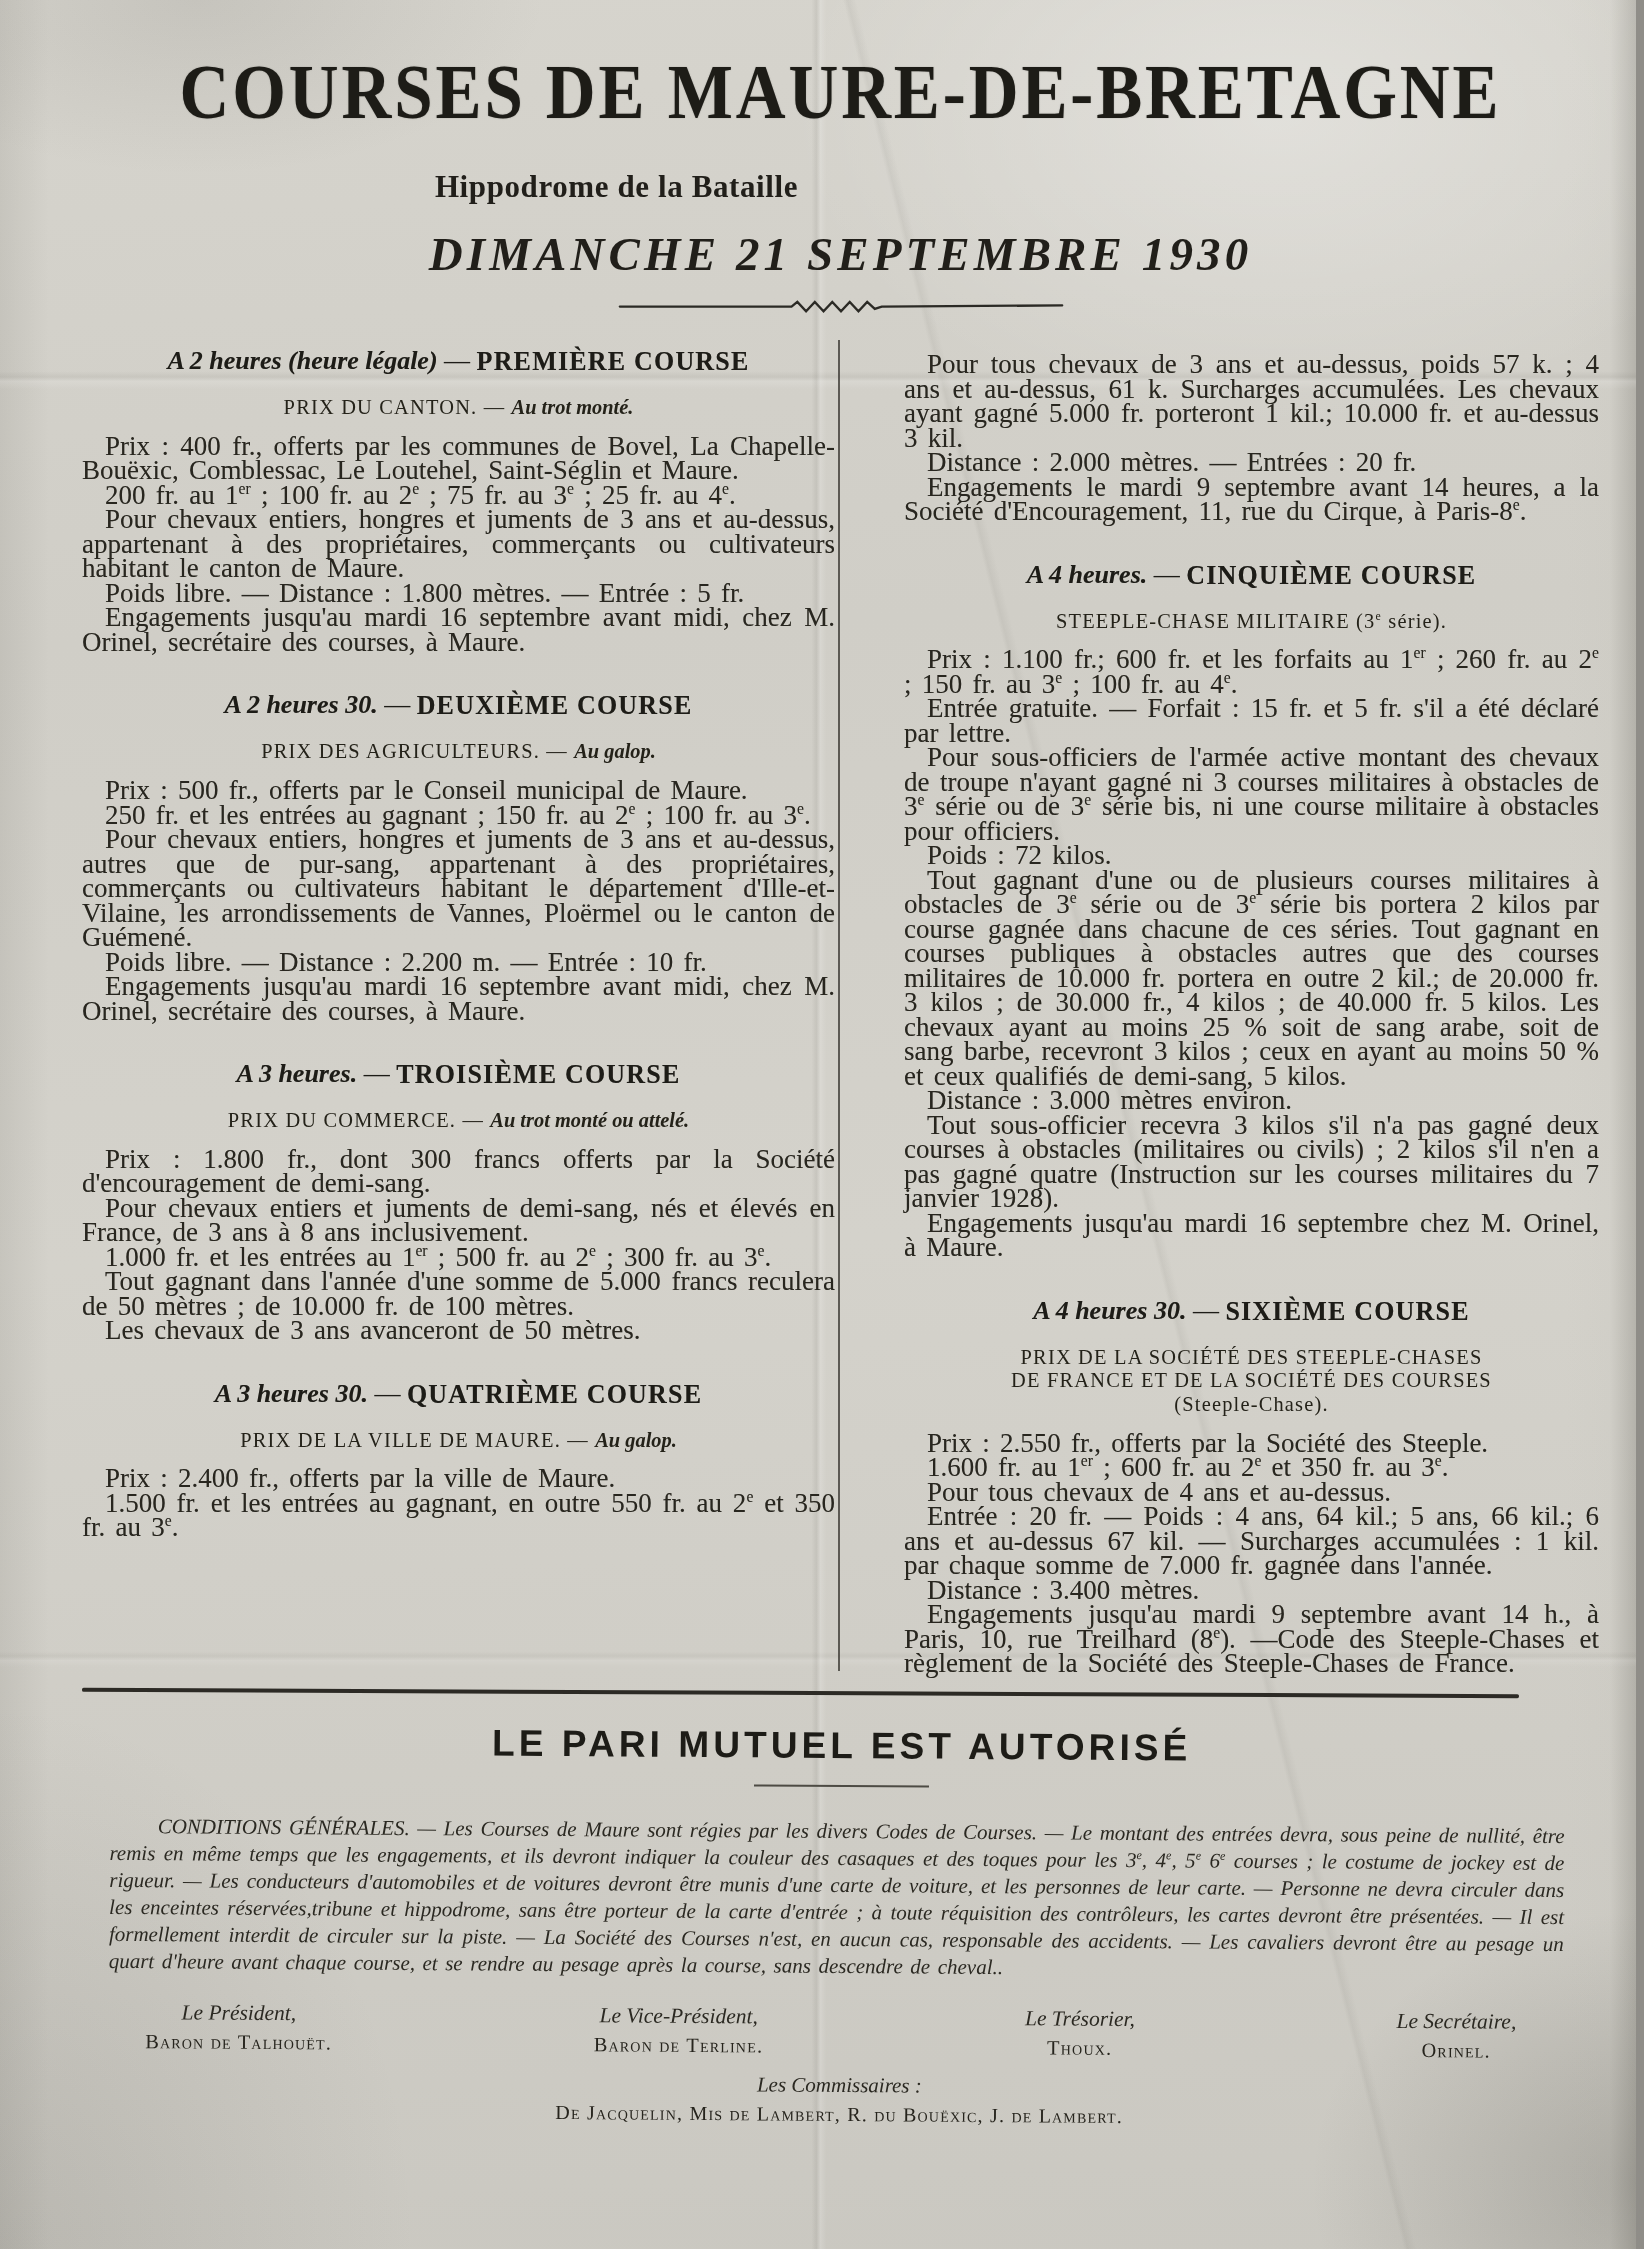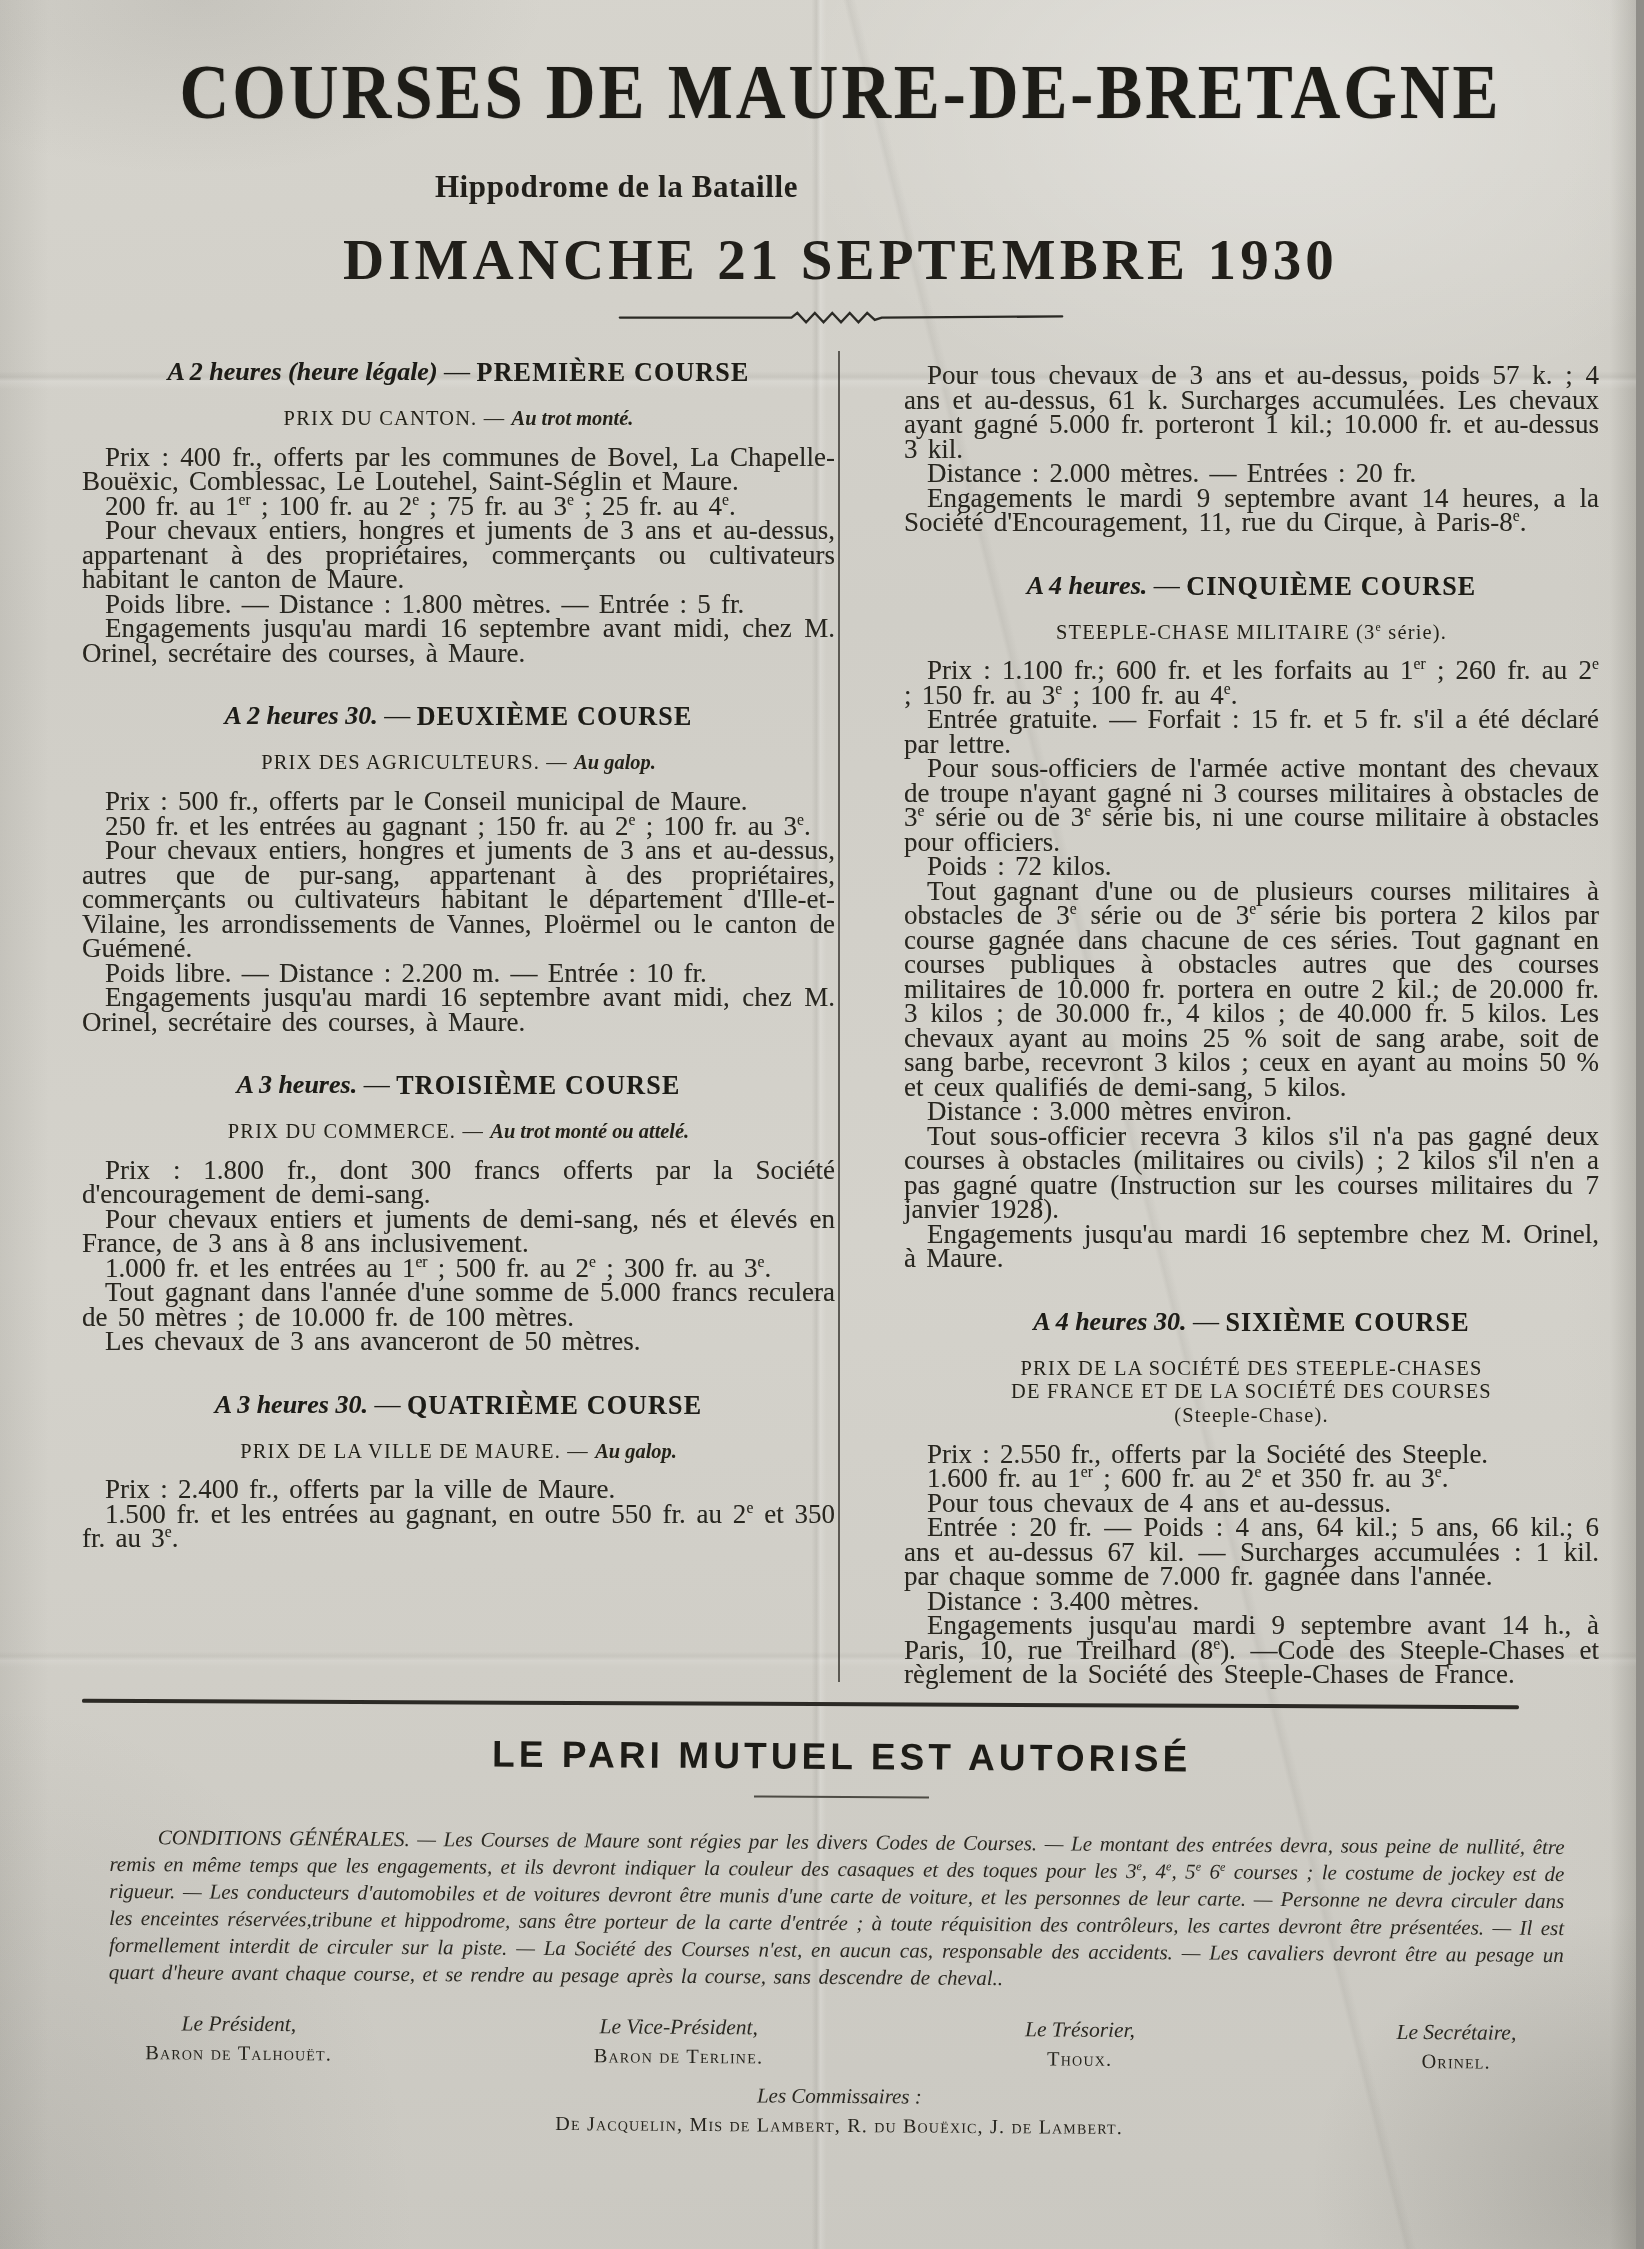--- a/index.html
+++ b/index.html
@@ -27,21 +27,21 @@
   .inner{position:relative; padding:47px 37px 0 82px;}
   
   .masthead{text-align:center;}
   .main-title{
     margin:0; font-weight:bold; font-size:69px; letter-spacing:2.9px;
     color:#1d1c17; transform:scale(1.0,1.14); transform-origin:center top;
     text-shadow:0 0 1.2px rgba(35,33,28,.35); white-space:nowrap;
   }
   .venue{margin:43px 0 0 0; font-weight:bold; font-size:31px; color:#211f1a;
     transform:translateX(-224px); letter-spacing:0.6px;}
-  .event-date{margin:22px 0 0 0; font-weight:bold; font-size:57px;
+  .event-date{margin:22px 0 0 0; font-weight:bold; font-style:italic; font-size:47px;
     letter-spacing:4.1px; color:#211f1a; white-space:nowrap;}
   .ornament{margin:15px auto 0 auto; display:block;}
   
   .columns{position:relative; display:flex; margin-top:22px; min-height:1266px; align-items:flex-start;gap:47px;}
   .col-left{width:753px; padding-top:8.2px;}
   .col-divider{position:absolute; left:756px; top:2.3px; bottom:4.7px; width:1.7px;
     background:rgba(52,50,44,.75);}
   .col-right{flex:1; padding-left:22px;}
   .course-section{margin-top:36px;}
   .course-section:first-child{margin-top:0;}

